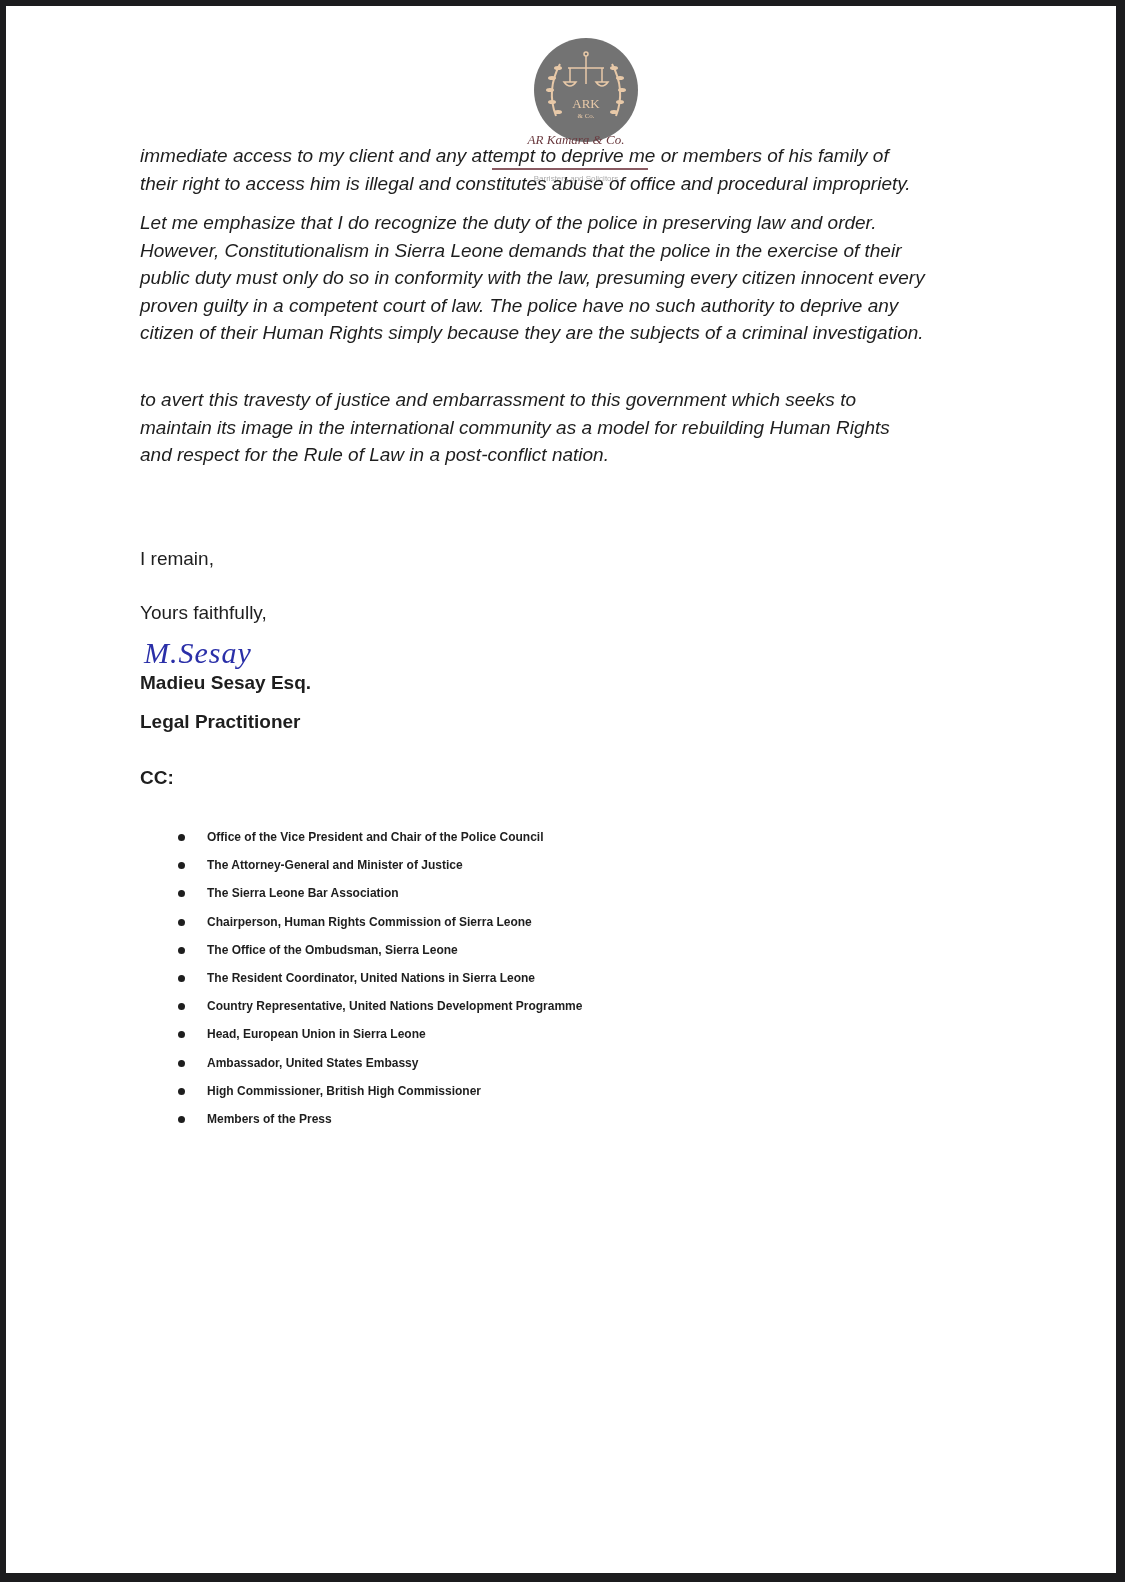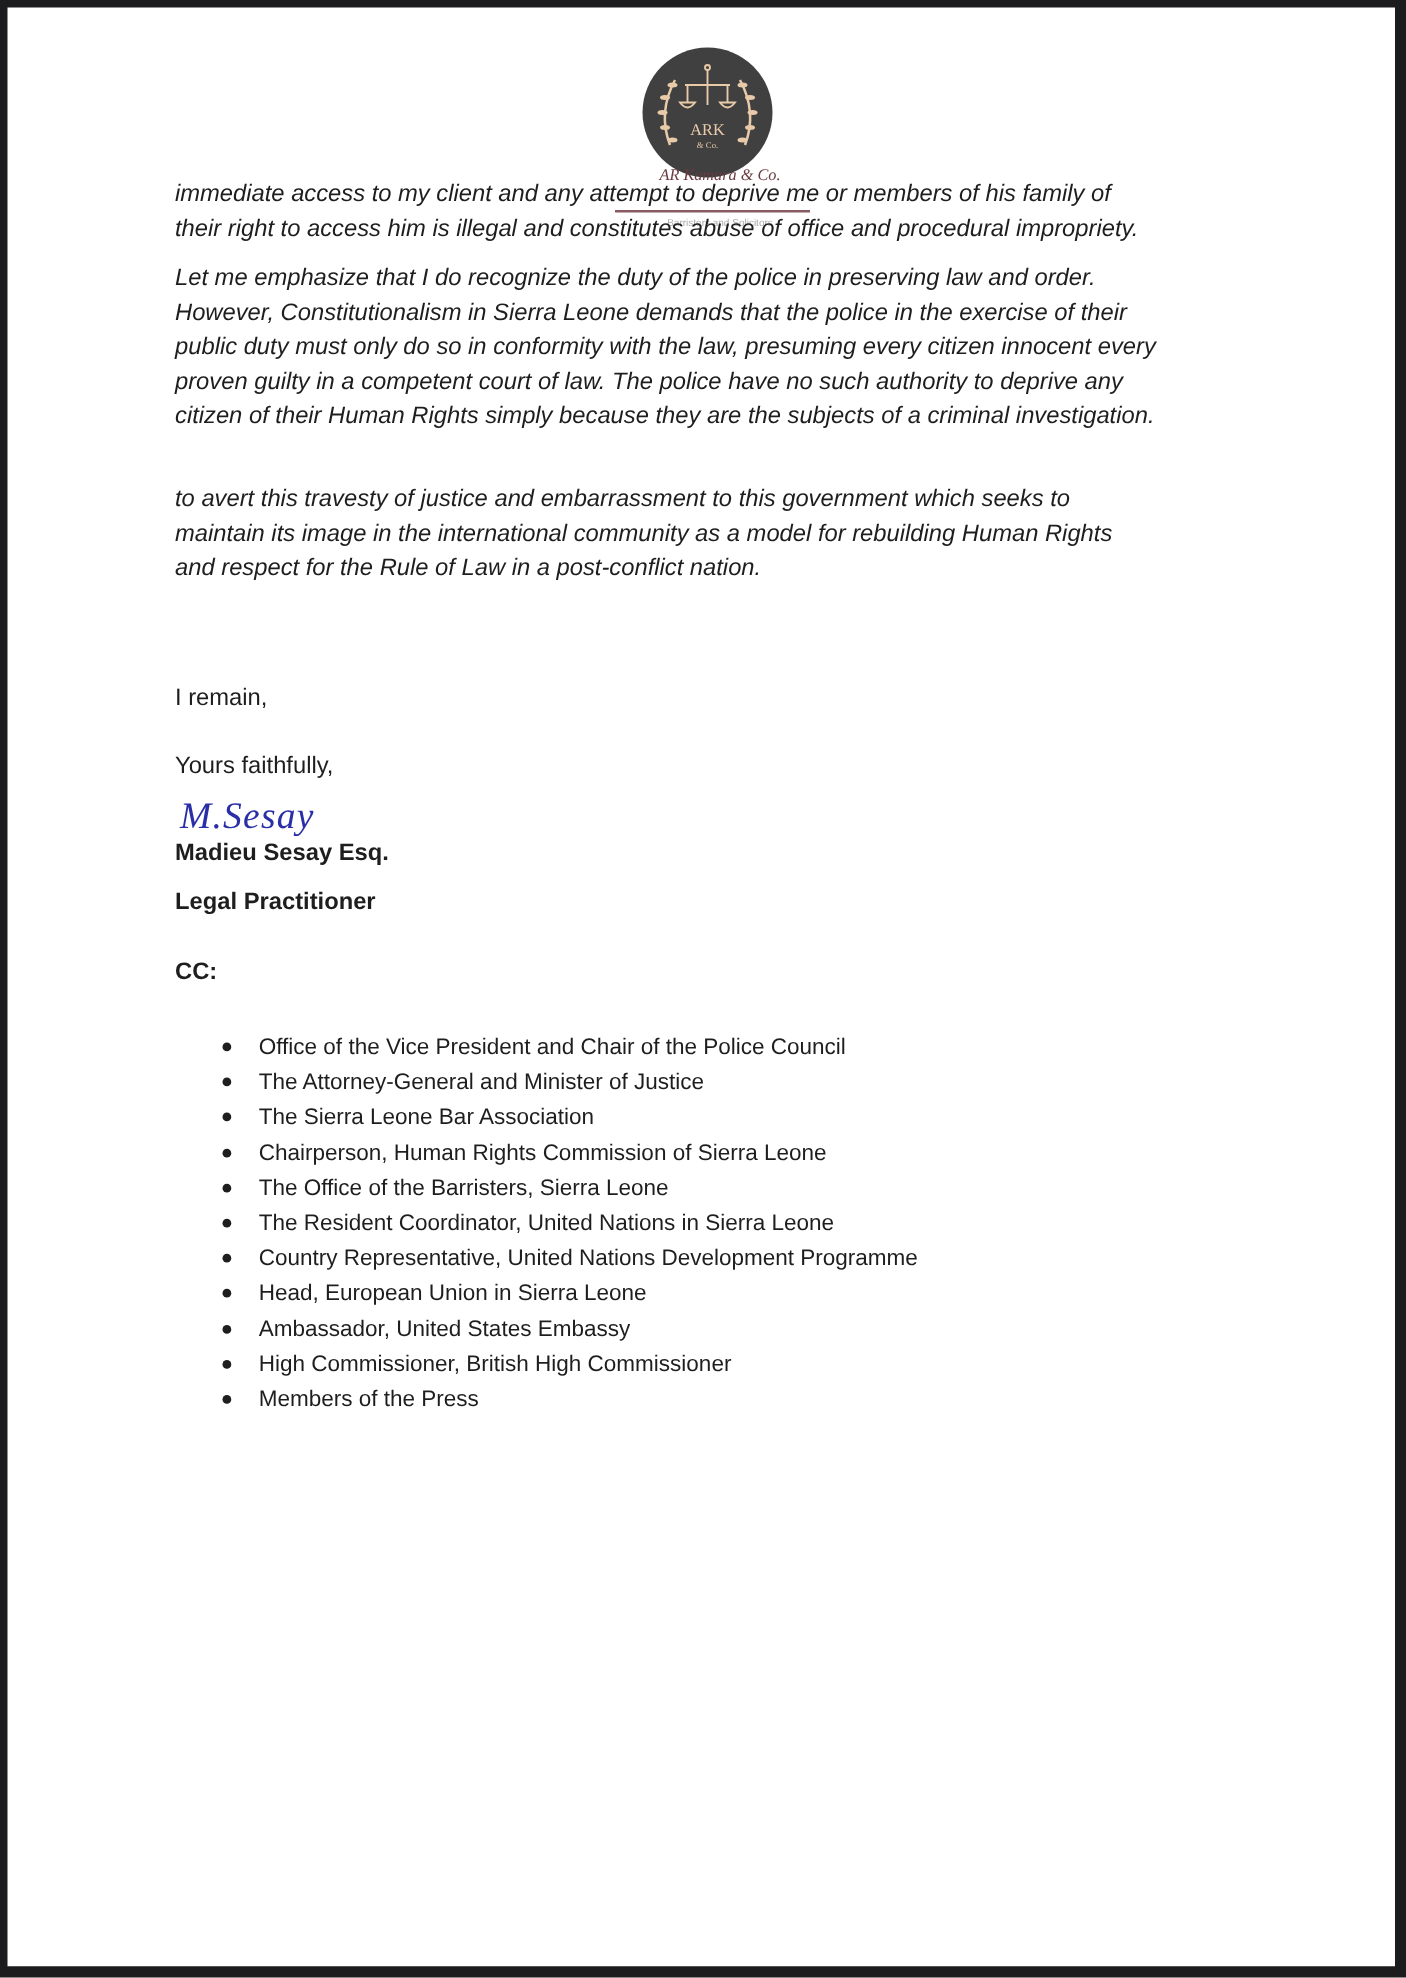--- a/index.html
+++ b/index.html
@@ -1,29 +1,29 @@
 <!DOCTYPE html>
 <html><head>
 <meta charset="utf-8">
 <style>
   html,body{margin:0;padding:0;}
   body{width:1125px;height:1582px;background:#1c1c1e;position:relative;overflow:hidden;font-family:"Liberation Sans",sans-serif;}
   .page{position:absolute;left:6px;top:6px;width:1110px;height:1567px;background:#ffffff;}
-  .logo{position:absolute;left:508px;top:32px;width:104px;height:104px;border-radius:50%;background:#404040;}
+  .logo{position:absolute;left:528px;top:32px;width:104px;height:104px;border-radius:50%;background:#737373;}
   .logo svg{position:absolute;left:0;top:0;}
   .logo-text{position:absolute;left:0;width:104px;text-align:center;color:#e8c9a8;font-family:"Liberation Serif",serif;}
   .firm-name{position:absolute;left:520px;top:126px;width:100px;text-align:center;font-family:"Liberation Serif",serif;font-style:italic;font-size:13px;color:#6a3a3f;}
   .firm-sub{position:absolute;left:510px;top:168px;width:120px;text-align:center;font-size:8px;color:#aaa;}
   .p{position:absolute;left:134px;width:834px;font-size:19px;line-height:27.5px;color:#1e1e1e;text-align:justify;font-style:italic;}
   .p span{display:block;}
   .line{position:absolute;left:134px;font-size:19px;color:#1e1e1e;}
   .bold{font-weight:bold;}
   .sig{position:absolute;left:138px;top:630px;font-family:Liberation Serif, serif;font-style:italic;font-size:30px;color:#2a2fa8;letter-spacing:1px;}
   .cc-list{position:absolute;left:170px;top:817px;margin:0;padding:0;list-style:none;}
-  .cc-list li{height:28.2px;font-size:18px;font-weight:normal;color:#1e1e1e;position:relative;padding-left:31px;line-height:28px;}
+  .cc-list li{height:28.2px;font-size:12px;font-weight:bold;color:#1e1e1e;position:relative;padding-left:31px;line-height:28px;}
   .cc-list li .bullet{position:absolute;left:2px;top:11px;width:7px;height:7px;border-radius:50%;background:#1e1e1e;}
   .underline{position:absolute;left:486px;top:162px;width:156px;height:2px;background:#8a5a62;}
 </style>
 </head>
 <body>
 
 <div class="page">
 
   <div class="logo">
     <svg width="104" height="104" viewBox="0 0 104 104">
@@ -85,21 +85,21 @@
   <div class="line bold" style="top:666px;">Madieu Sesay Esq.</div>
   <div class="line bold" style="top:705px;">Legal Practitioner</div>
 
   <div class="line bold" style="top:761px;">CC:</div>
 
   <ul class="cc-list">
     <li><span class="bullet"></span><span>Office of the Vice President and Chair of the Police Council</span></li>
     <li><span class="bullet"></span><span>The Attorney-General and Minister of Justice</span></li>
     <li><span class="bullet"></span><span>The Sierra Leone Bar Association</span></li>
     <li><span class="bullet"></span><span>Chairperson, Human Rights Commission of Sierra Leone</span></li>
-    <li><span class="bullet"></span><span>The Office of the Barristers, Sierra Leone</span></li>
+    <li><span class="bullet"></span><span>The Office of the Ombudsman, Sierra Leone</span></li>
     <li><span class="bullet"></span><span>The Resident Coordinator, United Nations in Sierra Leone</span></li>
     <li><span class="bullet"></span><span>Country Representative, United Nations Development Programme</span></li>
     <li><span class="bullet"></span><span>Head, European Union in Sierra Leone</span></li>
     <li><span class="bullet"></span><span>Ambassador, United States Embassy</span></li>
     <li><span class="bullet"></span><span>High Commissioner, British High Commissioner</span></li>
     <li><span class="bullet"></span><span>Members of the Press</span></li>
   </ul>
 </div>
 
 </body></html>

